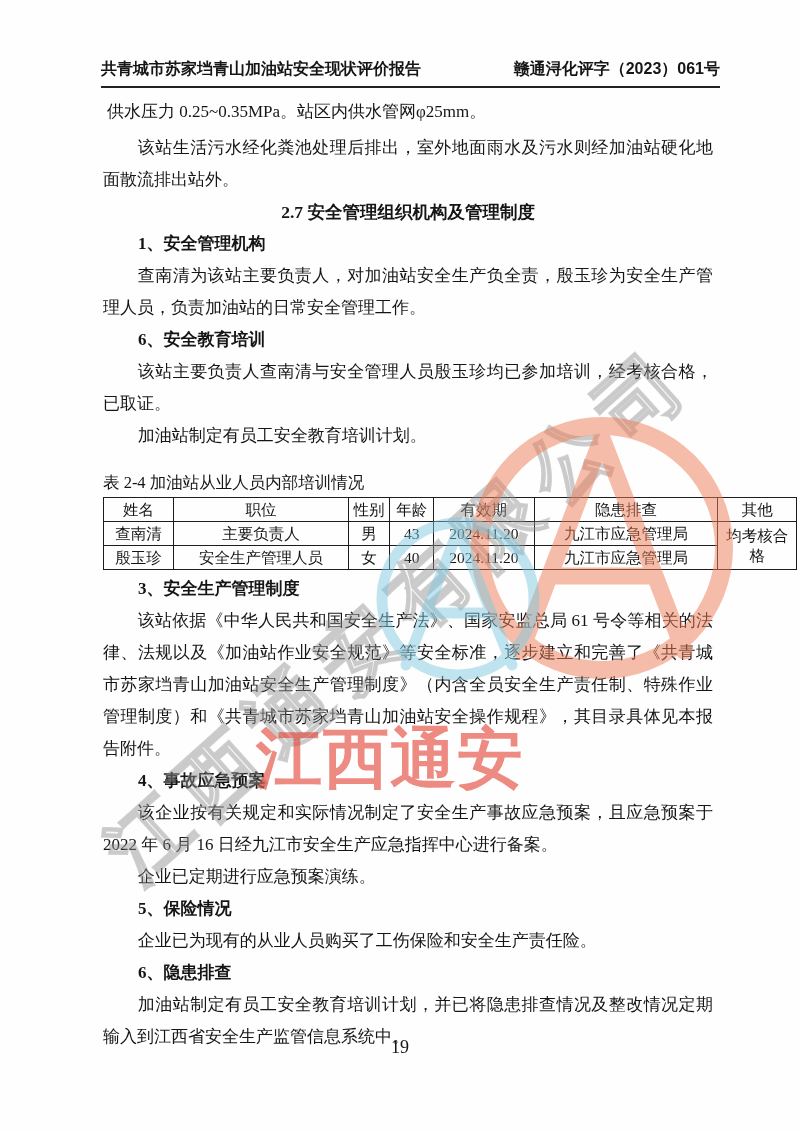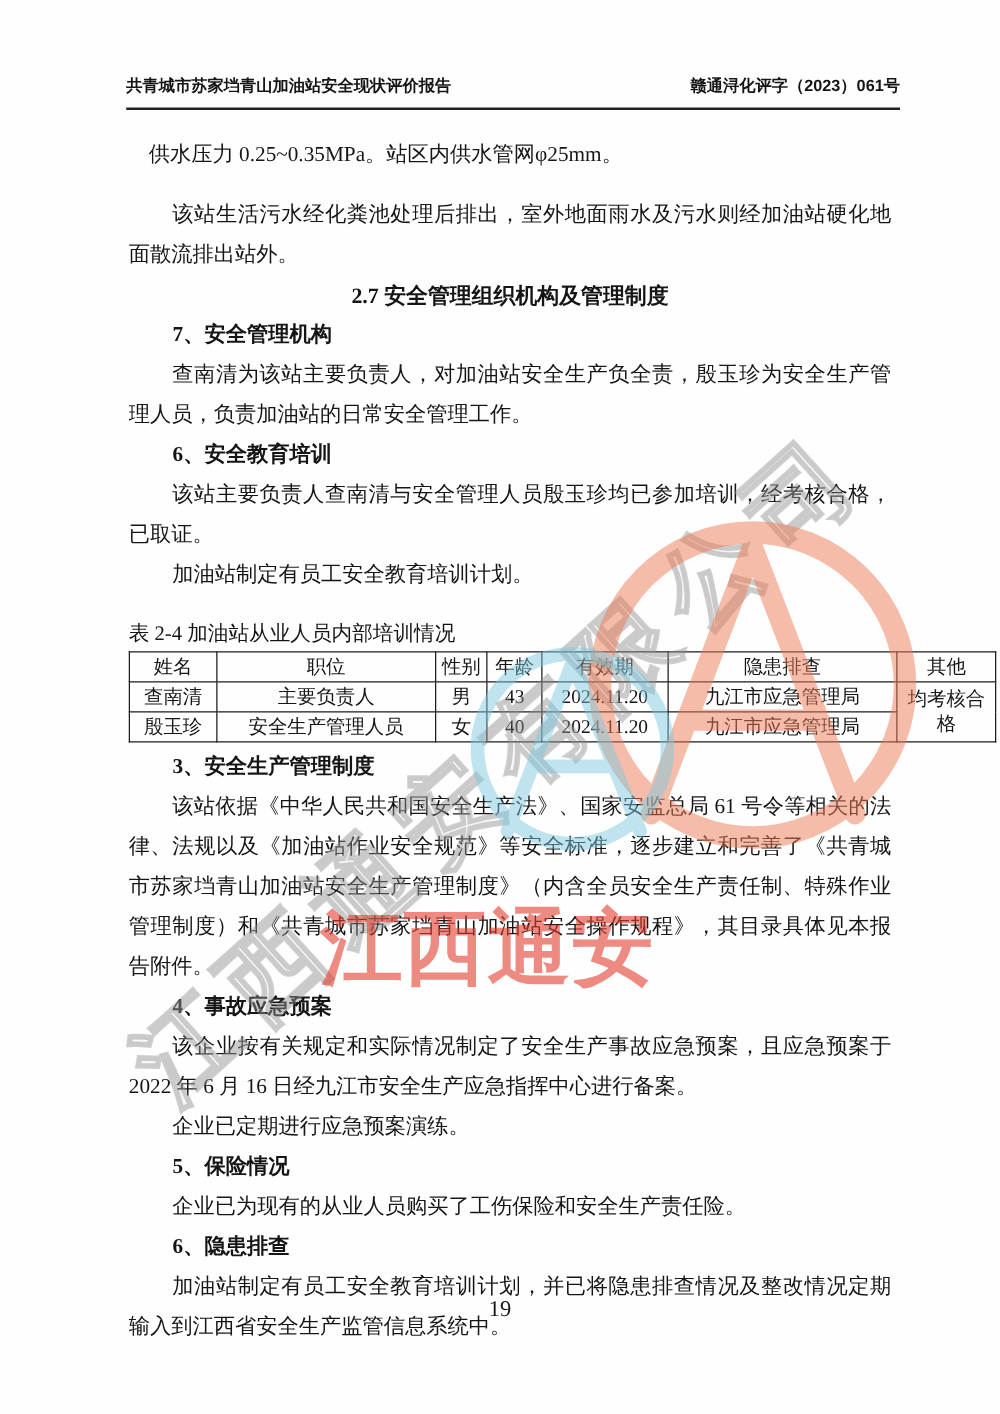--- a/index.html
+++ b/index.html
@@ -7,31 +7,31 @@
     width:800px;height:1131px;position:relative;background:#ffffff;
     font-family:"Liberation Serif","DejaVu Serif",serif;color:#151515;
     overflow:hidden;
   }
   .page{position:absolute;inset:0;background:#fefefe;}
   
   .header{
     position:absolute;left:101px;right:80px;top:60px;
     display:flex;justify-content:space-between;align-items:flex-end;
     font-family:"Liberation Sans","DejaVu Sans",sans-serif;
-    font-weight:bold;font-size:13px;line-height:17px;
+    font-weight:bold;font-size:16px;line-height:17px;
     padding-bottom:9px;border-bottom:2.5px solid #222;
     z-index:2;
   }
   
   .content{
     position:absolute;left:103px;width:610px;top:92px;
     font-size:17px;line-height:32px;z-index:2;text-align:justify;
   }
   .p{text-indent:2.05em;margin:0;}
-  .p0{text-indent:0;margin:16px;font-family:Liberation Serif, serif;}
+  .p0{text-indent:0;margin:4px;font-family:Liberation Serif, serif;}
   .h2{font-weight:bold;font-size:17.5px;margin:0;text-align:center;}
   .h3{font-weight:bold;margin:0 0 0 35px;text-align:left;}
   .tbltitle{
     text-align:left;font-weight:normal;font-size:16.5px;
     line-height:26px;margin:18px 0 0 0;text-indent:0;
   }
   table.train{
     border-collapse:collapse;width:694px;margin:1px 0 3px 0;
     font-size:15.5px;line-height:1.25;text-align:center;
   }
@@ -72,21 +72,21 @@
 
   <div class="header">
     <span>共青城市苏家垱青山加油站安全现状评价报告</span>
     <span>赣通浔化评字（2023）061号</span>
   </div>
 
   <div class="content">
     <p class="p0">供水压力 0.25~0.35MPa。站区内供水管网φ25mm。</p>
     <p class="p">该站生活污水经化粪池处理后排出，室外地面雨水及污水则经加油站硬化地面散流排出站外。</p>
     <p class="h2">2.7 安全管理组织机构及管理制度</p>
-    <p class="h3">7、安全管理机构</p>
+    <p class="h3">1、安全管理机构</p>
     <p class="p">查南清为该站主要负责人，对加油站安全生产负全责，殷玉珍为安全生产管理人员，负责加油站的日常安全管理工作。</p>
     <p class="h3">6、安全教育培训</p>
     <p class="p">该站主要负责人查南清与安全管理人员殷玉珍均已参加培训，经考核合格，已取证。</p>
     <p class="p">加油站制定有员工安全教育培训计划。</p>
     <p class="tbltitle">表 2-4 加油站从业人员内部培训情况</p>
 
     <table class="train">
       <colgroup>
         <col style="width:64px">
           <col style="width:160px">

